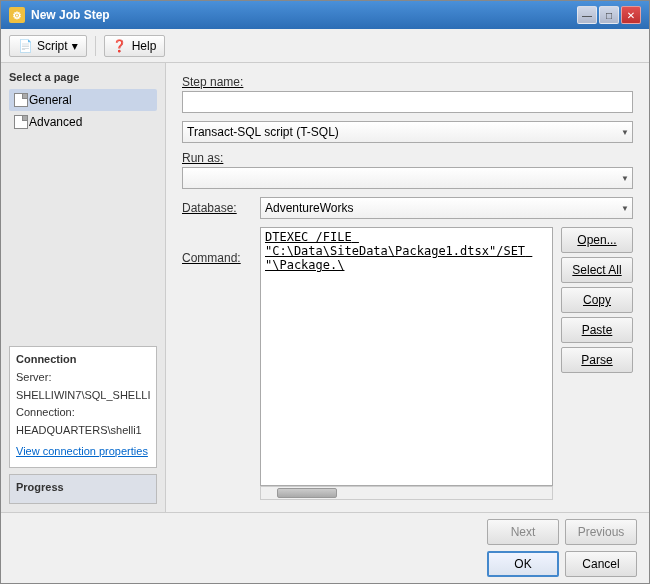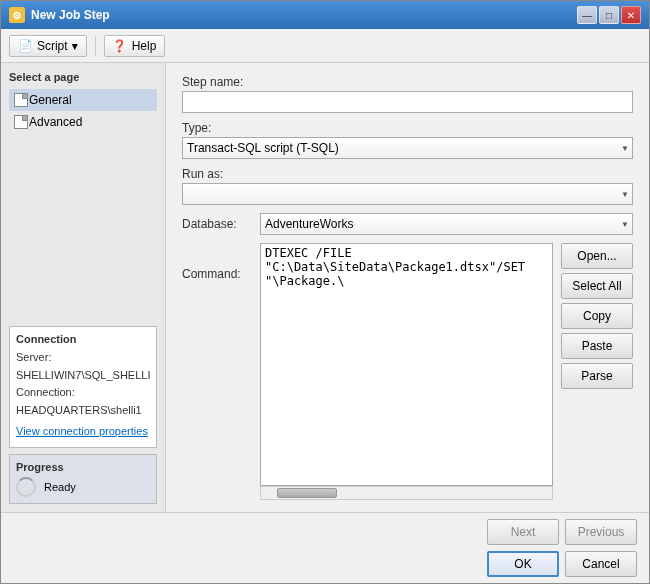--- a/index.html
+++ b/index.html
@@ -196,20 +196,21 @@
       border-top: 2px solid #999;
     }
 
     .main-panel {
       flex: 1;
       padding: 12px 16px;
       display: flex;
       flex-direction: column;
       gap: 8px;
       overflow: hidden;
+      text-decoration: underline;
     }
 
     .form-group {
       display: flex;
       flex-direction: column;
       gap: 2px;
     }
 
     .form-label {
       font-size: 12px;
@@ -442,36 +443,31 @@
           <div>Connection:</div>
           <div>HEADQUARTERS\shelli1</div>
           <div style="margin-top:4px">
             <span class="link-text">View connection properties</span>
           </div>
         </div>
       </div>
 
       <div class="progress-section">
         <div class="section-header">Progress</div>
-        <div class="progress-ready">
-          <div class="spinner-icon"></div>
-          <span>Ready</span>
-        </div>
       </div>
     </div>
 
     <div class="main-panel">
 
       <div class="form-group">
         <label class="form-label">Step name:</label>
         <input class="form-input" type="text" value="" style="">
       </div>
 
       <div class="form-group">
-        <label class="form-label">Type:</label>
         <div class="select-wrapper">
           <select class="form-select">
             <option>Transact-SQL script (T-SQL)</option>
           </select>
         </div>
       </div>
 
       <div class="form-group">
         <label class="form-label">Run as:</label>
         <div class="select-wrapper">

